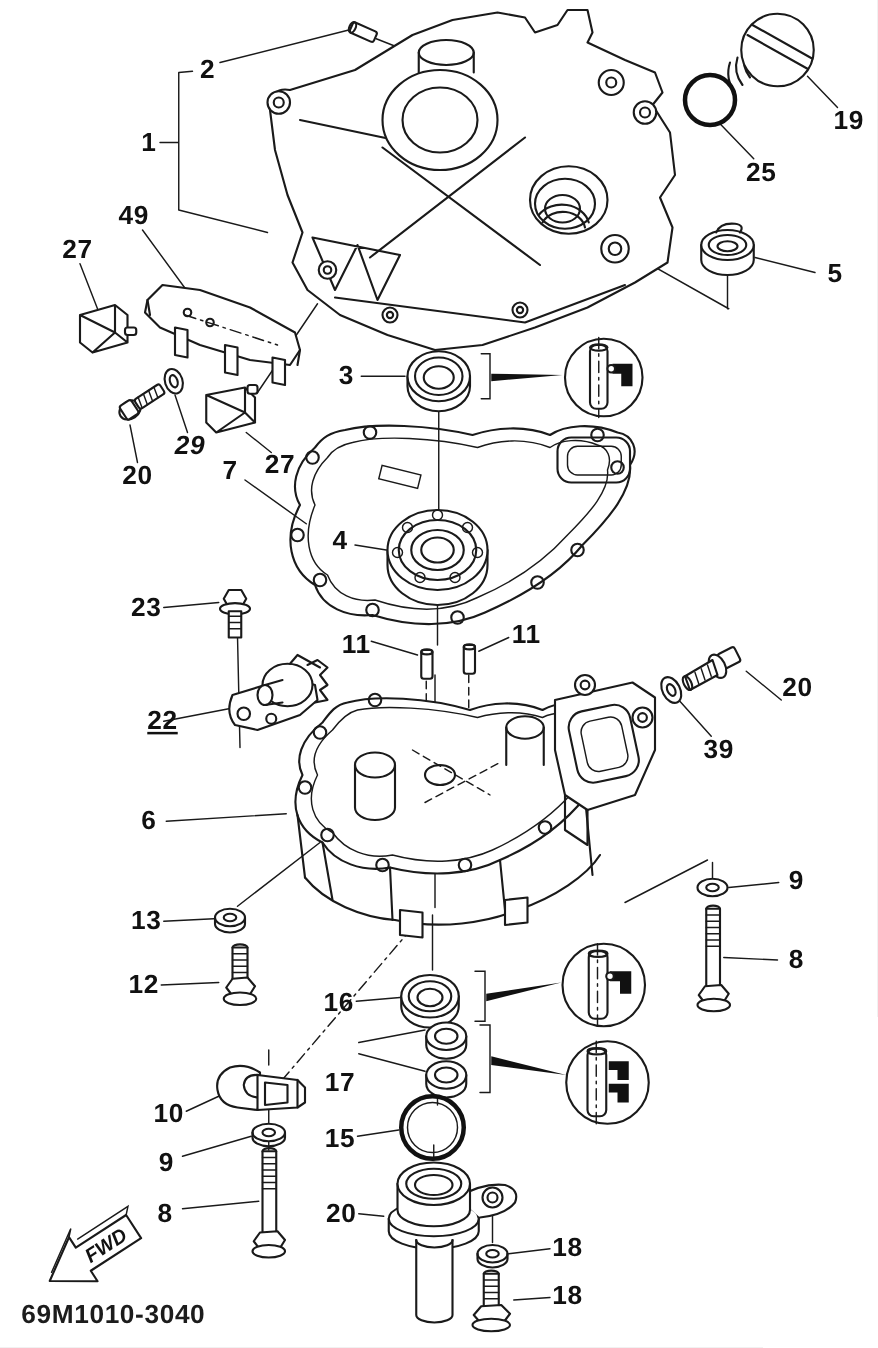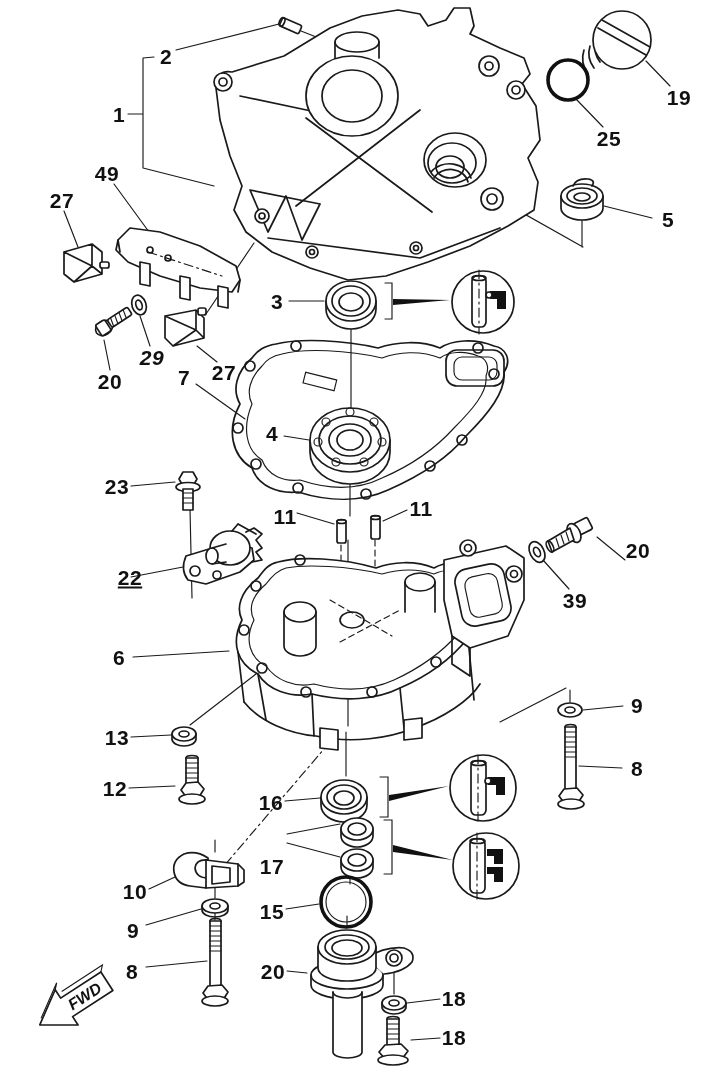--- a/index.html
+++ b/index.html
@@ -429,13 +429,14 @@
       <span class="callout" style="left: 272px; top: 866px;">17</span>
       <span class="callout" style="left: 135px; top: 891px;">10</span>
       <span class="callout" style="left: 272px; top: 911px;">15</span>
       <span class="callout" style="left: 133px; top: 930px;">9</span>
       <span class="callout" style="left: 132px; top: 971px;">8</span>
       <span class="callout" style="left: 273px; top: 971px;">20</span>
       <span class="callout" style="left: 454px; top: 998px;">18</span>
       <span class="callout" style="left: 454px; top: 1037px;">18</span>
     </div>
 
+  <div class="diagram-code">69M1010-3040</div>
 </div>
 
 </body></html>

